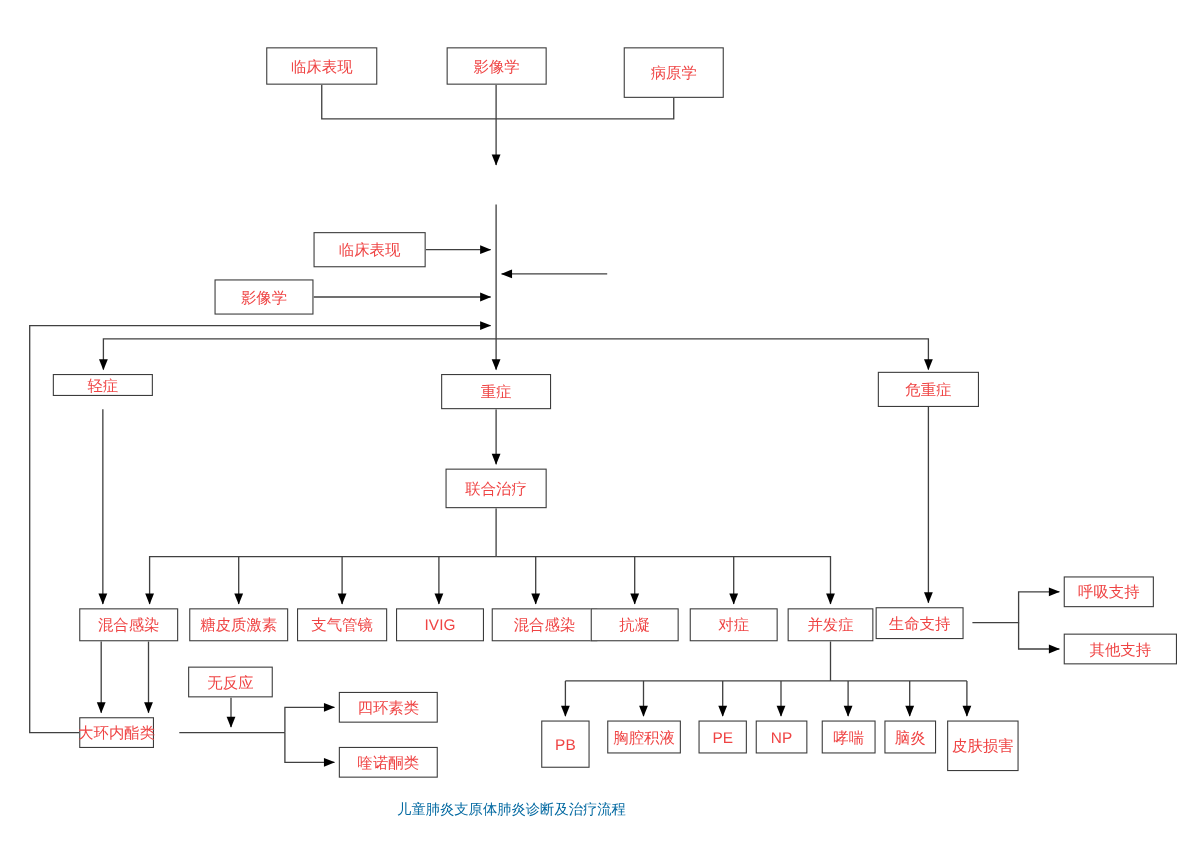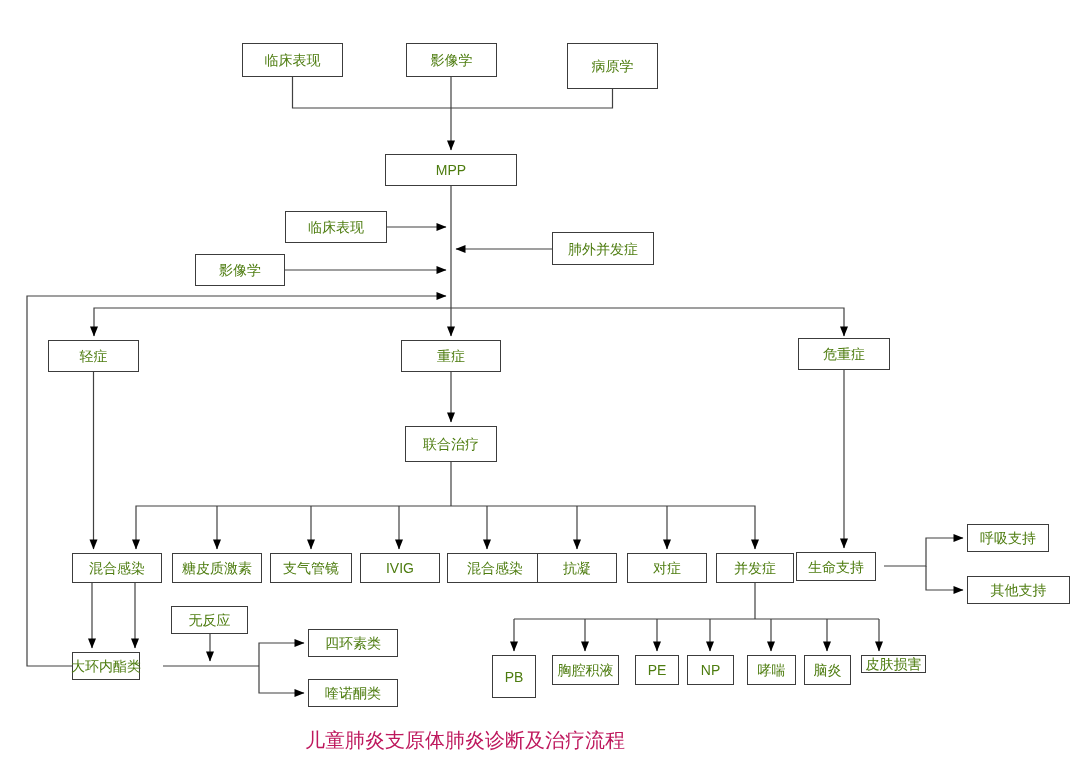--- a/index.html
+++ b/index.html
@@ -9,29 +9,29 @@
     background:#ffffff;
     font-family:"Liberation Sans", sans-serif;
     overflow:hidden;
   }
   .wires{position:absolute;left:0;top:0;width:1080px;height:773px;}
   .node{
     position:absolute;
     box-sizing:border-box;
     border:1.2px solid #3c3c3c;
     background:#ffffff;
-    color:#4d7c0f;
+    color:#ef4444;
     display:flex;align-items:center;justify-content:center;
     font-size:14px;line-height:1;
     white-space:nowrap;
   }
   .title{
     position:absolute;
-    color:#be185d;
-    font-size:20px;
+    color:#0369a1;
+    font-size:13px;
     text-align:center;
   }
 </style>
 </head>
 <body>
 
 <div class="canvas">
 
   <svg class="wires" viewBox="0 0 1080 773" fill="none" stroke="#404040" stroke-width="1.2">
     <defs>
@@ -98,27 +98,25 @@
       <path d="M771 619 L771 651" marker-end="url(#arr)"></path>
       <path d="M827 619 L827 651" marker-end="url(#arr)"></path>
       <path d="M879 619 L879 651" marker-end="url(#arr)"></path>
     </g>
   </svg>
 
   <div class="node" style="left:242px;top:43px;width:101px;height:34px">临床表现</div>
   <div class="node" style="left:406px;top:43px;width:91px;height:34px">影像学</div>
   <div class="node" style="left:567px;top:43px;width:91px;height:46px">病原学</div>
 
-  <div class="node" style="left:385px;top:154px;width:132px;height:32px">MPP</div>
 
   <div class="node" style="left:285px;top:211px;width:102px;height:32px">临床表现</div>
-  <div class="node" style="left:552px;top:232px;width:102px;height:33px">肺外并发症</div>
   <div class="node" style="left:195px;top:254px;width:90px;height:32px">影像学</div>
 
-  <div class="node" style="left:48px;top:340px;width:91px;height:32px">轻症</div>
+  <div class="node" style="left:48px;top:340px;width:91px;height:20px">轻症</div>
   <div class="node" style="left:401px;top:340px;width:100px;height:32px">重症</div>
   <div class="node" style="left:798px;top:338px;width:92px;height:32px">危重症</div>
 
   <div class="node" style="left:405px;top:426px;width:92px;height:36px">联合治疗</div>
 
   <div class="node" style="left:72px;top:553px;width:90px;height:30px">混合感染</div>
   <div class="node" style="left:172px;top:553px;width:90px;height:30px">糖皮质激素</div>
   <div class="node" style="left:270px;top:553px;width:82px;height:30px">支气管镜</div>
   <div class="node" style="left:360px;top:553px;width:80px;height:30px">IVIG</div>
   <div class="node" style="left:447px;top:553px;width:96px;height:30px">混合感染</div>
@@ -134,17 +132,17 @@
   <div class="node" style="left:171px;top:606px;width:77px;height:28px">无反应</div>
   <div class="node" style="left:308px;top:629px;width:90px;height:28px">四环素类</div>
   <div class="node" style="left:308px;top:679px;width:90px;height:28px">喹诺酮类</div>
 
   <div class="node" style="left:492px;top:655px;width:44px;height:43px">PB</div>
   <div class="node" style="left:552px;top:655px;width:67px;height:30px">胸腔积液</div>
   <div class="node" style="left:635px;top:655px;width:44px;height:30px">PE</div>
   <div class="node" style="left:687px;top:655px;width:47px;height:30px">NP</div>
   <div class="node" style="left:747px;top:655px;width:49px;height:30px">哮喘</div>
   <div class="node" style="left:804px;top:655px;width:47px;height:30px">脑炎</div>
-  <div class="node" style="left:861px;top:655px;width:65px;height:18px">皮肤损害</div>
+  <div class="node" style="left:861px;top:655px;width:65px;height:46px">皮肤损害</div>
 
   <div class="title" style="left:250px;top:727px;width:430px">儿童肺炎支原体肺炎诊断及治疗流程</div>
 
 </div>
 
 </body></html>

